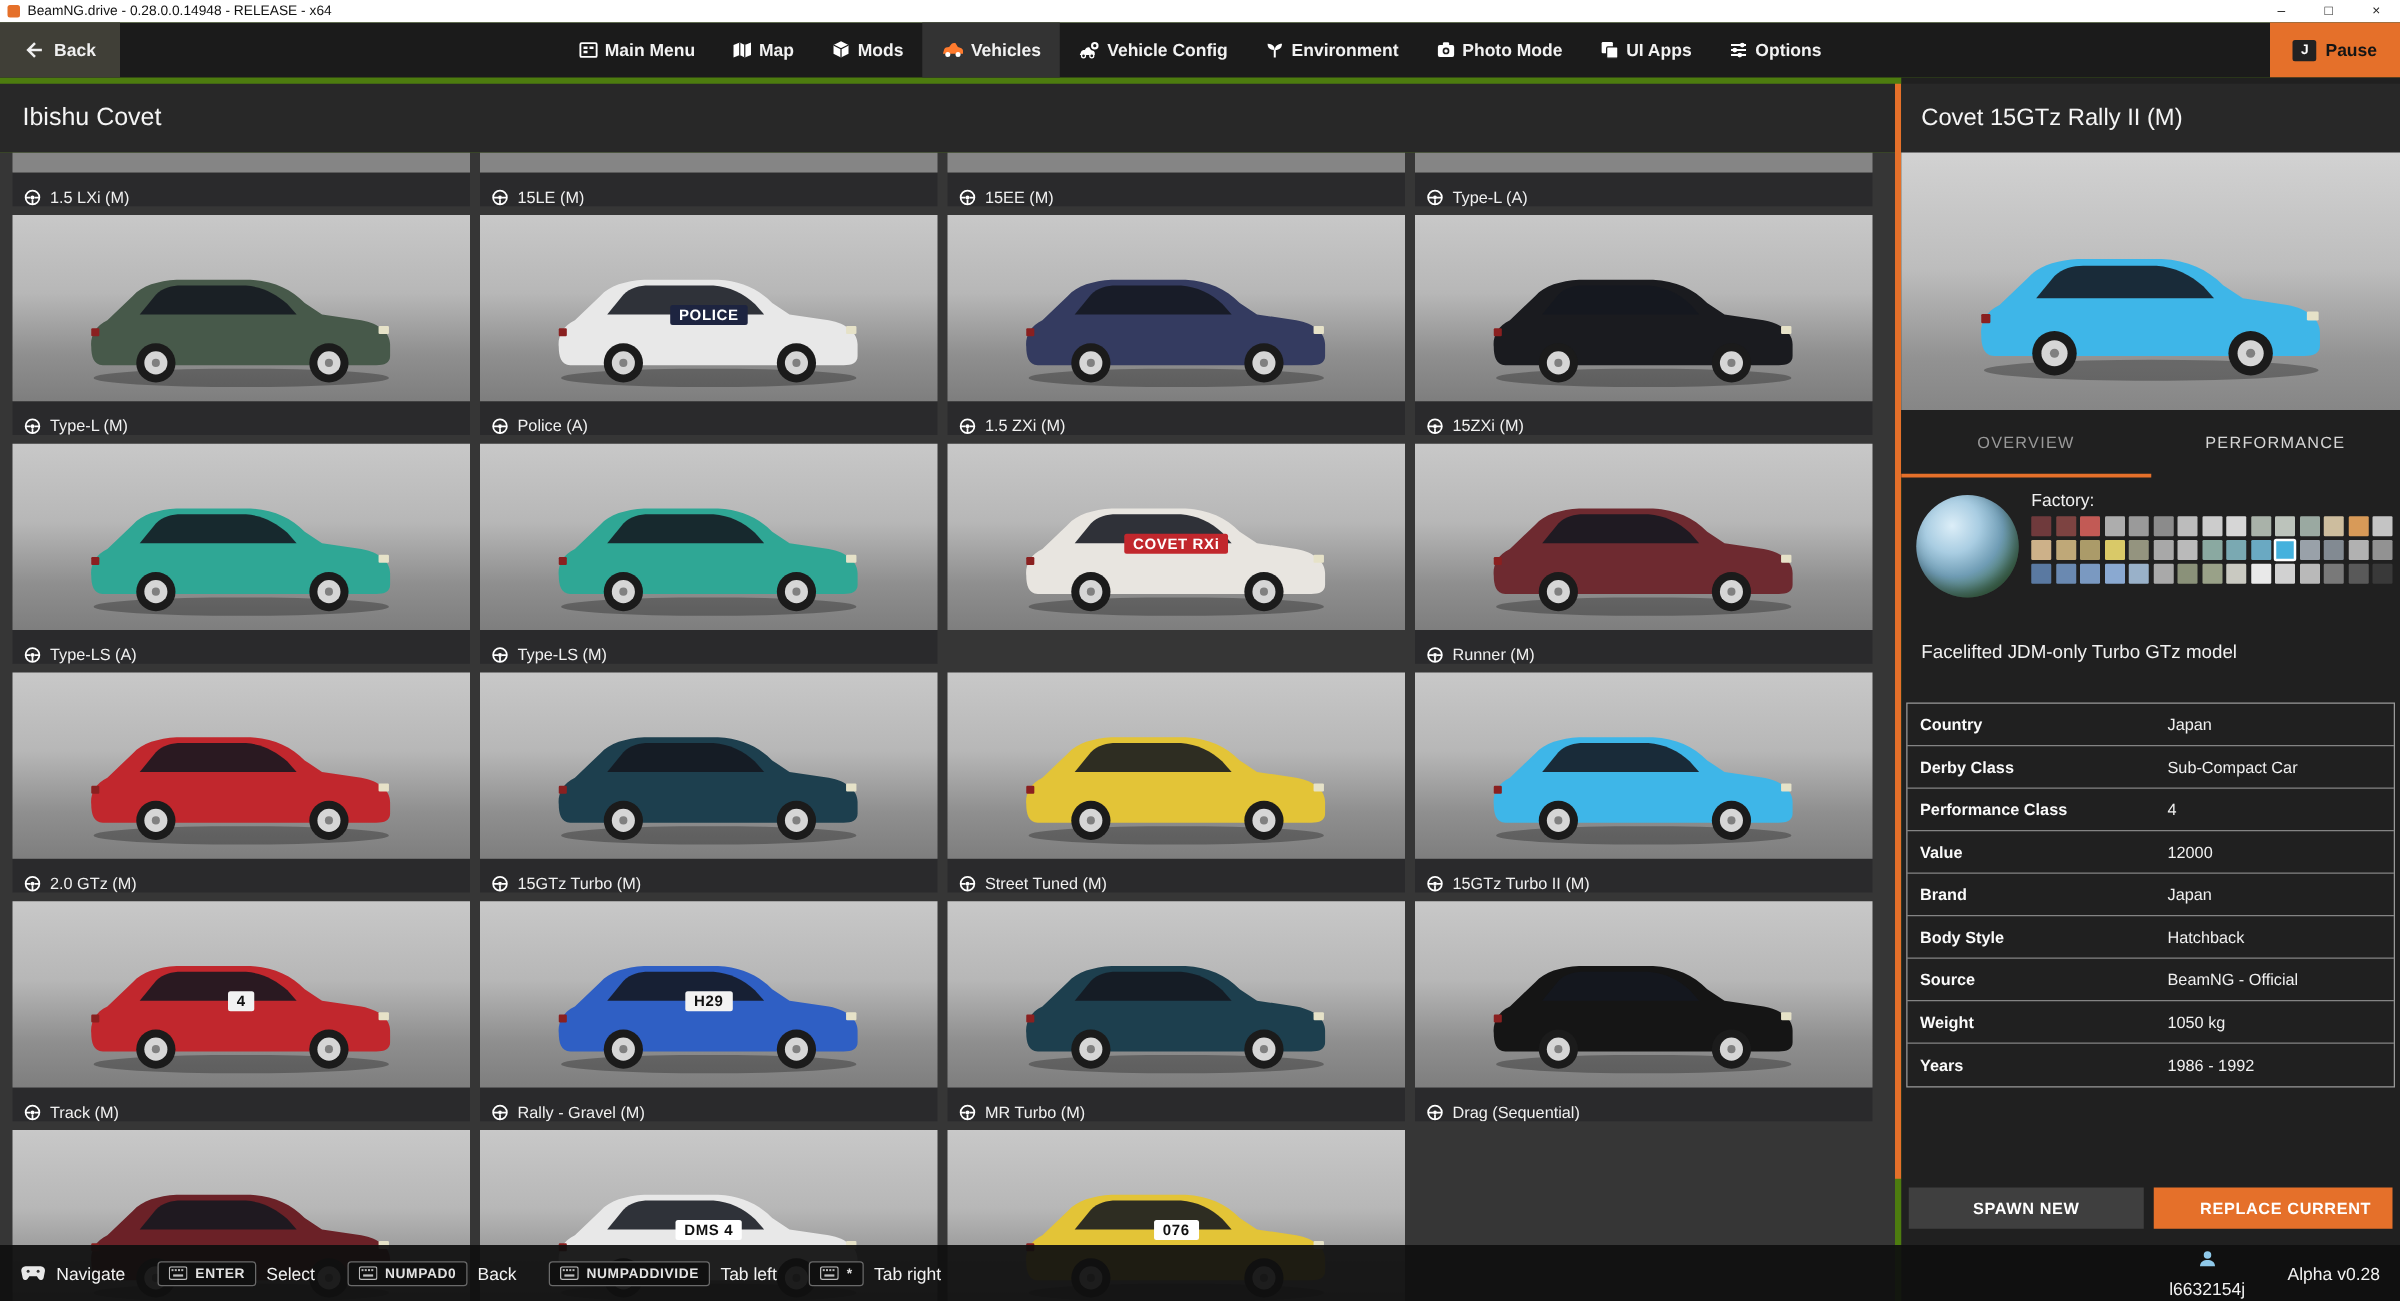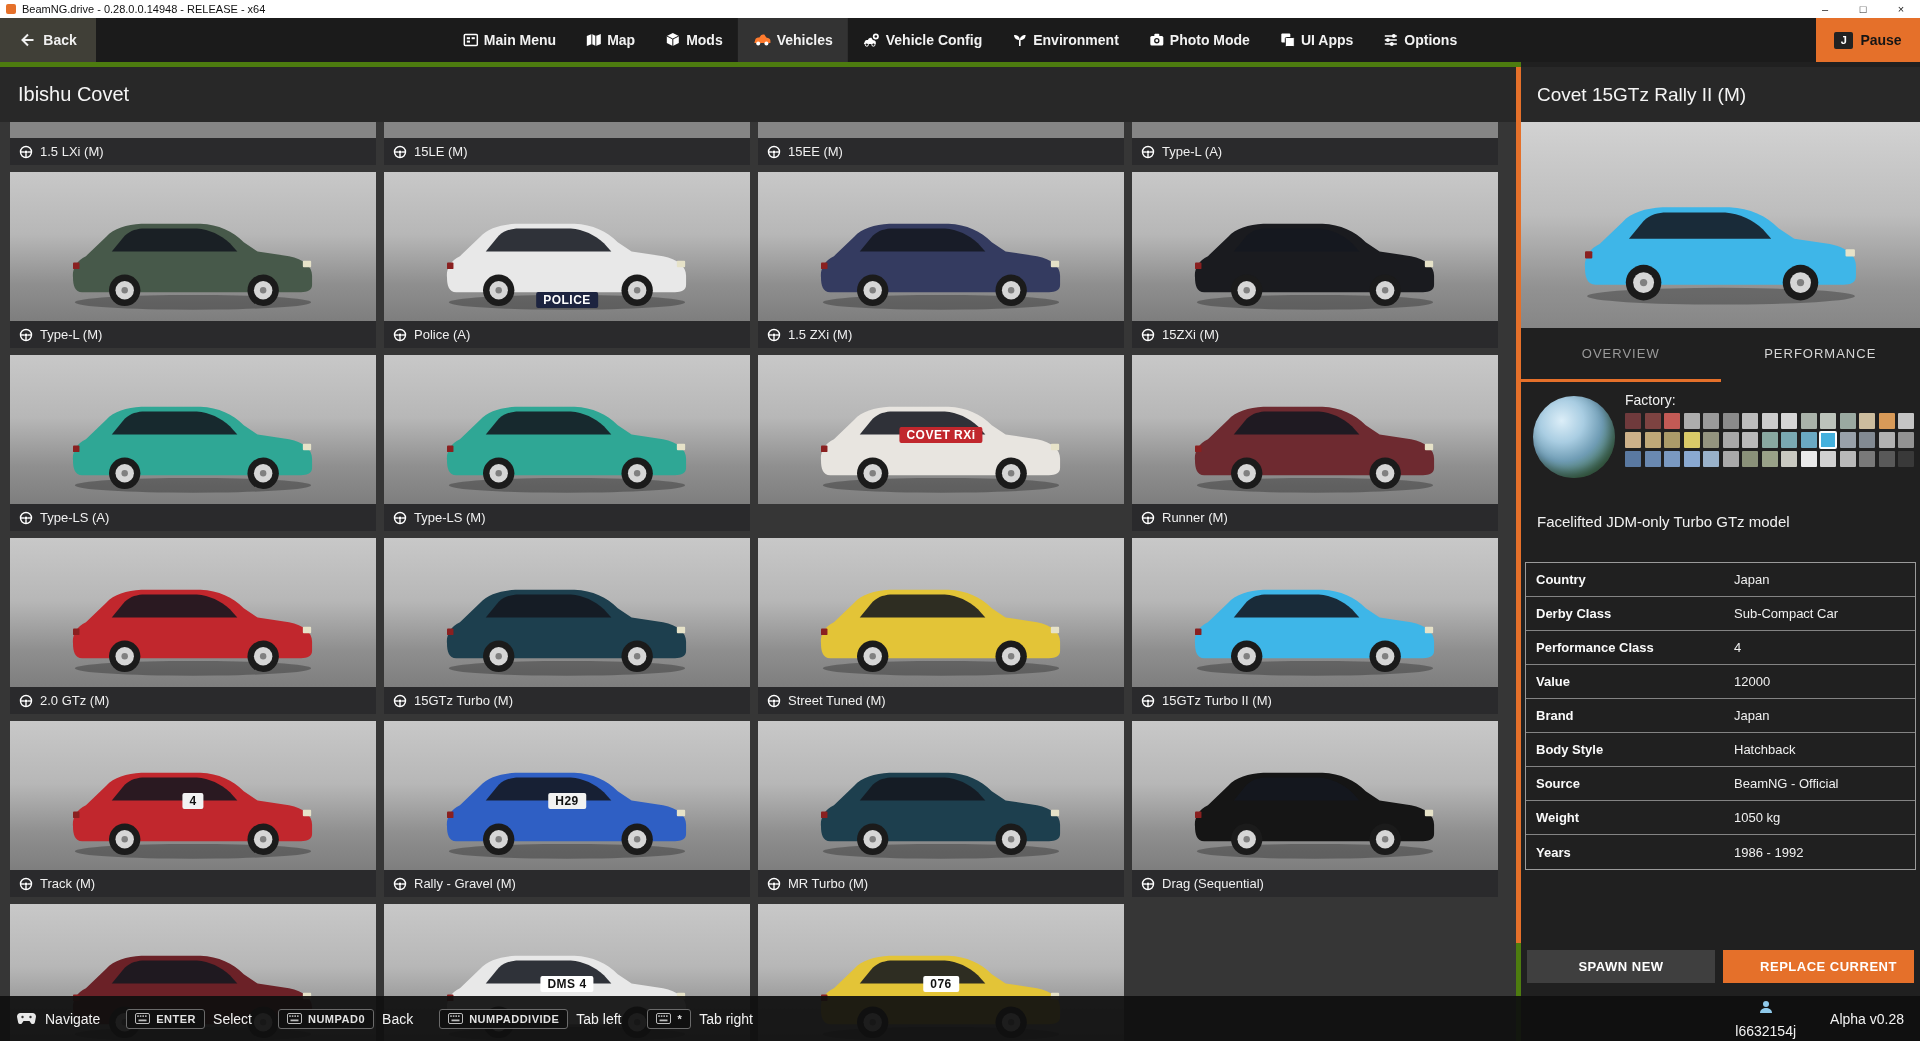--- a/index.html
+++ b/index.html
@@ -29,21 +29,21 @@
   .page-header{position:absolute; left:0; top:67px; width:1516px; height:55px; background:#282828; display:flex; align-items:center; padding-left:18px; font-size:20px; color:#f5f5f5;}
   .grid{position:absolute; left:0; top:122px; width:1516px; height:919px; background:#363636; overflow:hidden; padding-left:10px;}
   .grid-row{display:flex; gap:8px; margin-top:7px;}
   .grid-row.first{margin-top:0;}
   .card{width:366px; flex:0 0 366px; display:flex; flex-direction:column;}
   .thumb{position:relative; height:149px; overflow:hidden;
     background:linear-gradient(180deg,#c8c8c8 0%,#b7b7b7 42%,#8f8f8f 75%,#7e7e7e 100%);}
   .card--top .thumb{height:16px; background:#858585;}
   .car{position:absolute; left:50%; bottom:3px; transform:translateX(-50%); width:296px; height:120px;}
   .car-badge{position:absolute; left:50%; top:54%; transform:translate(-50%,-50%); padding:1px 7px; font-size:12px; font-weight:bold; border-radius:2px; letter-spacing:0.5px; white-space:nowrap;}
-  .caption{height:27px; background:#2a2a2c; display:flex; align-items:center; gap:7px; padding:0 9px; font-size:13px; color:#f0f0f0;}
+  .caption{height:27px; background:#2a2a2c; display:flex; align-items:flex-end; gap:7px; padding:0 9px; font-size:13px; color:#f0f0f0;}
   .wheel-ico{width:14px; height:14px; flex:0 0 auto;}
   .cap-label{white-space:nowrap; overflow:hidden; text-overflow:ellipsis;}
 
   
   .scroll-stripe{position:absolute; left:1516px; top:67px; width:5px; height:876px; background:var(--accent);}
 
   
   .sidebar{position:absolute; left:1521px; top:62px; width:399px; height:979px; background:#202020;}
   .sb-header{position:absolute; left:0; top:5px; width:399px; height:55px; background:#282828; display:flex; align-items:center; padding-left:16px; font-size:19px; color:#f5f5f5;}
   .sb-preview{position:absolute; left:0; top:60px; width:399px; height:206px;
@@ -293,21 +293,21 @@
               <line x1="7" y1="8.6" x2="7" y2="12.5" stroke="#fff" stroke-width="1.4"></line>
             </svg>
       <span class="cap-label">Type-L (M)</span>
     </div>
   </div>
         <div class="card">
     <div class="thumb">
       <svg class="car" viewBox="0 0 320 130" style="--car-color: #e8e8e8;">
               <use href="#car-body"></use>
             </svg>
-      <span class="car-badge" style="background: rgb(29, 36, 64); color: rgb(255, 255, 255); margin-top: 48px;">POLICE</span>
+      <span class="car-badge" style="background: rgb(29, 36, 64); color: rgb(255, 255, 255);">POLICE</span>
     </div>
     <div class="caption">
       <svg class="wheel-ico" viewBox="0 0 14 14">
               <circle cx="7" cy="7" r="5.5" fill="none" stroke="#fff" stroke-width="1.4"></circle>
               <circle cx="7" cy="7" r="1.6" fill="#fff"></circle>
               <line x1="1.5" y1="7" x2="5.4" y2="7" stroke="#fff" stroke-width="1.4"></line>
               <line x1="8.6" y1="7" x2="12.5" y2="7" stroke="#fff" stroke-width="1.4"></line>
               <line x1="7" y1="8.6" x2="7" y2="12.5" stroke="#fff" stroke-width="1.4"></line>
             </svg>
       <span class="cap-label">Police (A)</span>

